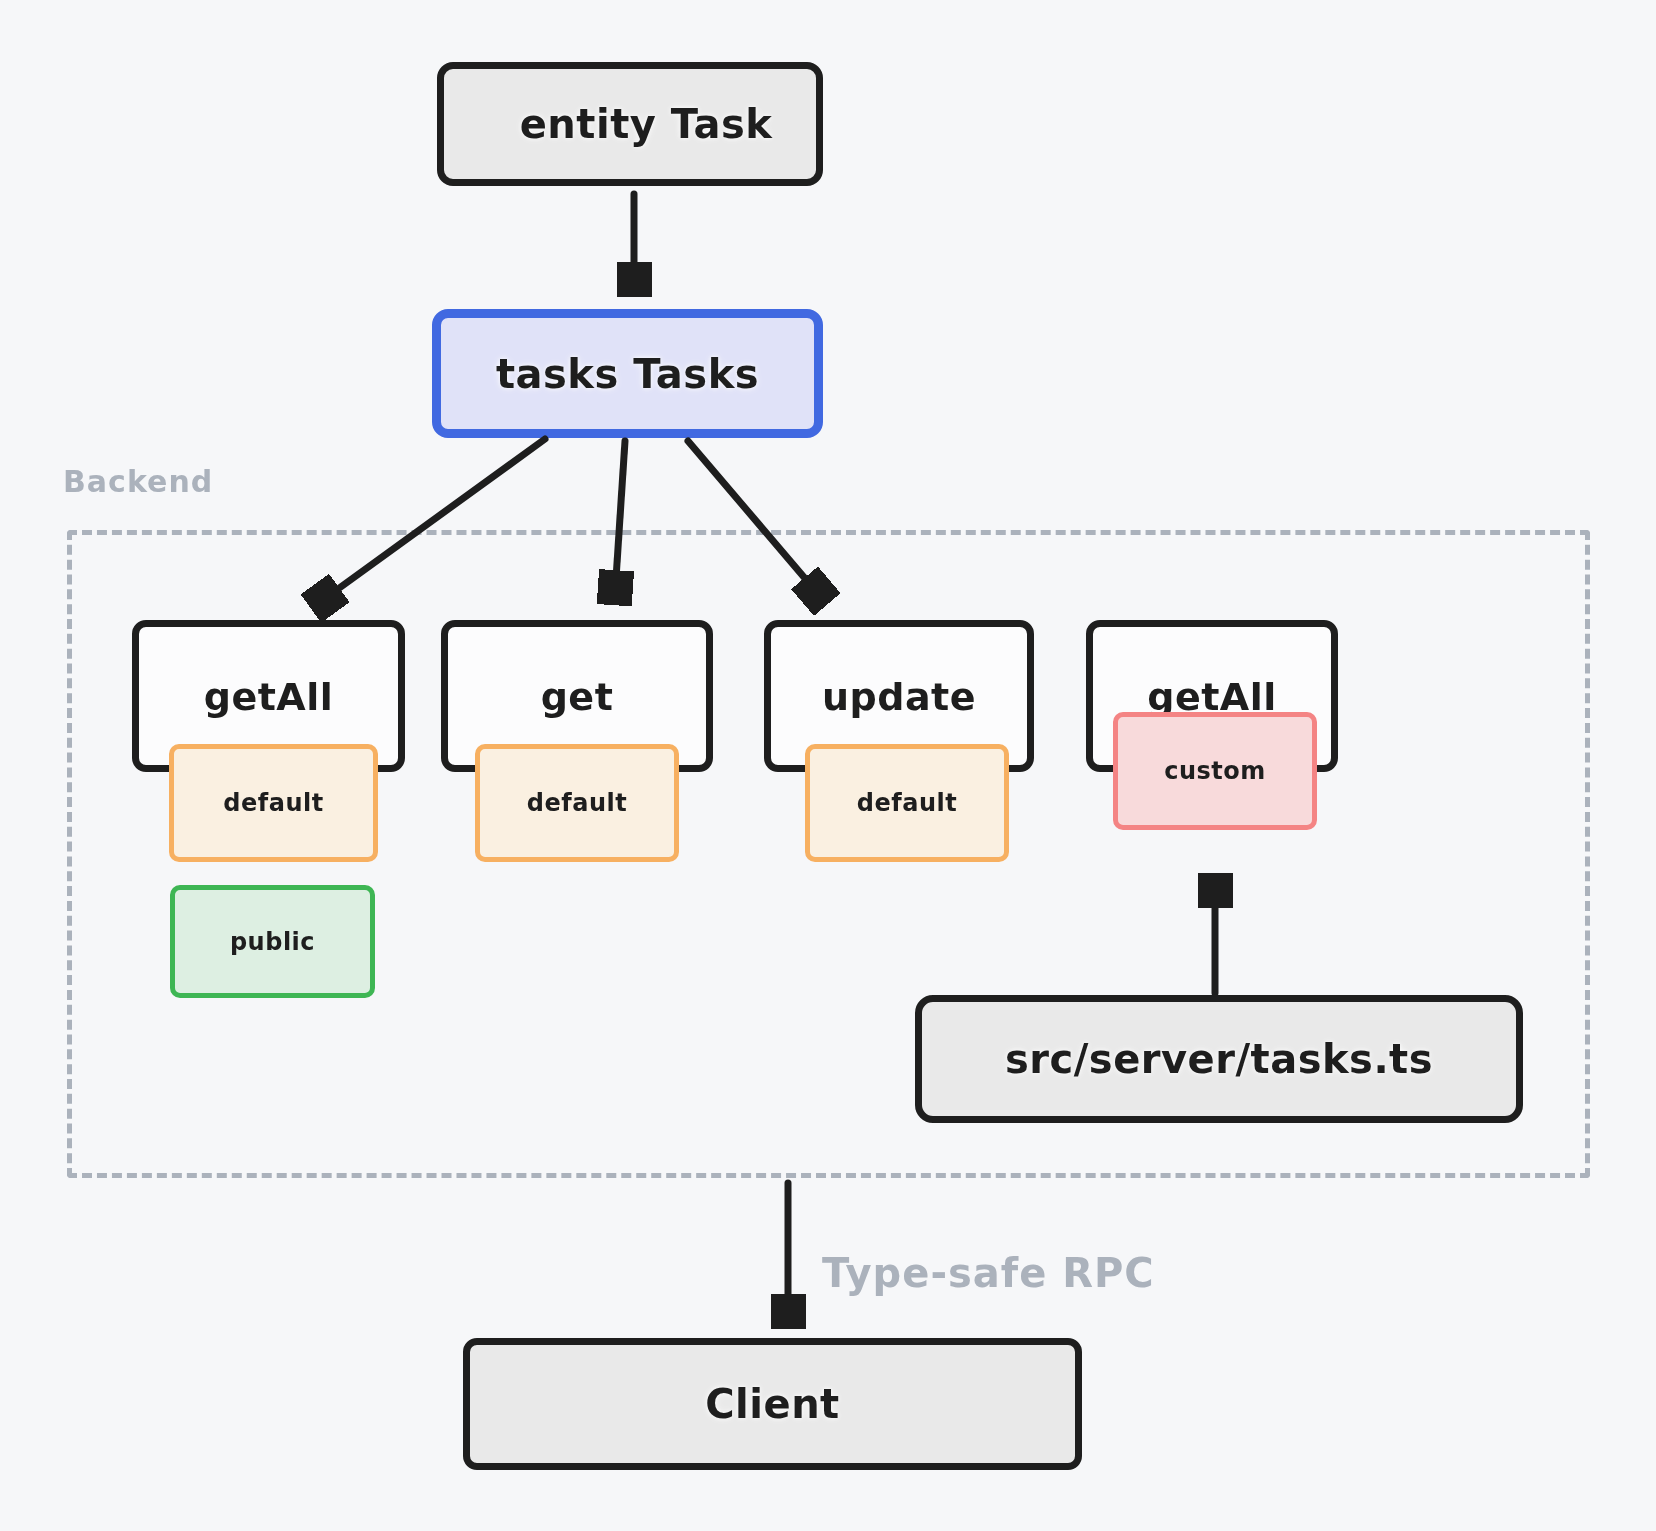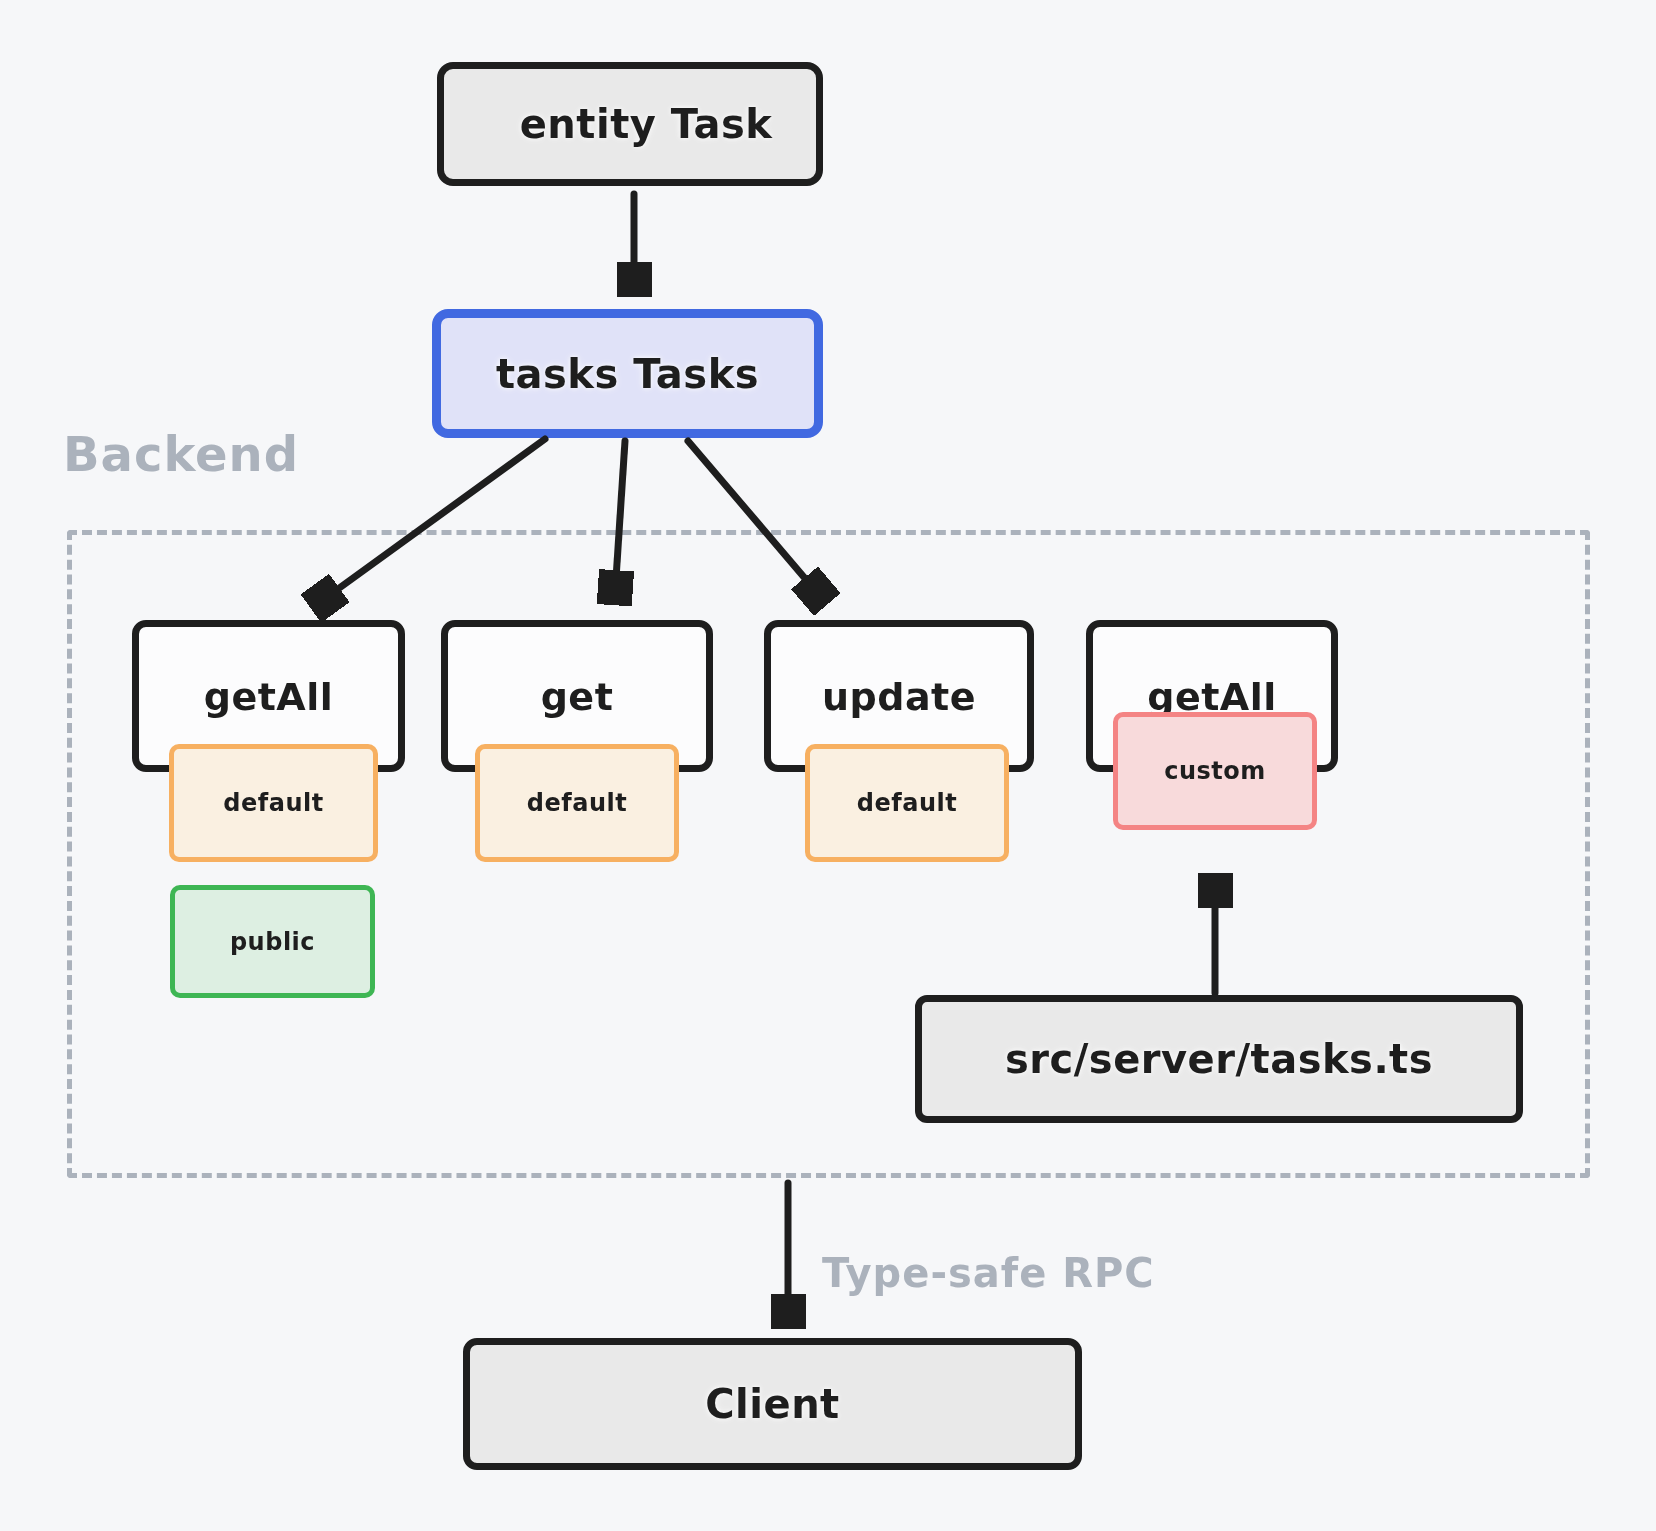--- a/index.html
+++ b/index.html
@@ -74,21 +74,21 @@
     position:absolute;
     left:67px;top:530px;width:1523px;height:648px;
     border:5px dashed var(--muted);
     border-radius:4px;
   }
   .text-muted{
     position:absolute;
     color:var(--muted);
     letter-spacing:1px;
   }
-  .backend-title{left:63px;top:426px;font-size:48px;}
+  .backend-title{left:63px;top:464px;font-size:30px;}
   .rpc-title{left:822px;top:1250px;font-size:40px;}
   svg.arrows{
     position:absolute;left:0;top:0;width:1656px;height:1531px;
     pointer-events:none;
     z-index:2;
   }
   svg.arrows path{
     stroke:var(--stroke-dark);
     stroke-width:7;
     fill:none;
@@ -148,21 +148,21 @@
   <div class="badge badge-default" style="left:805px;top:744px;width:204px;height:118px;">
     <span class="label">default</span>
   </div>
   <div class="badge badge-custom" style="left:1113px;top:712px;width:204px;height:118px;">
     <span class="label">custom</span>
   </div>
   <div class="badge badge-public" style="left:170px;top:885px;width:205px;height:113px;">
     <span class="label">public</span>
   </div>
 
-  <div class="node box-dark" style="left:915px;top:995px;width:608px;height:128px;border-radius:12px;">
+  <div class="node box-dark" style="left:915px;top:995px;width:608px;height:128px;border-radius:18px;">
     <span class="label">src/server/tasks.ts</span>
   </div>
 
   <div class="text-muted rpc-title">Type-safe RPC</div>
 
   <div class="node box-dark" style="left:463px;top:1338px;width:619px;height:132px;border-radius:14px;">
     <span class="label">Client</span>
   </div>
 
 </div>

